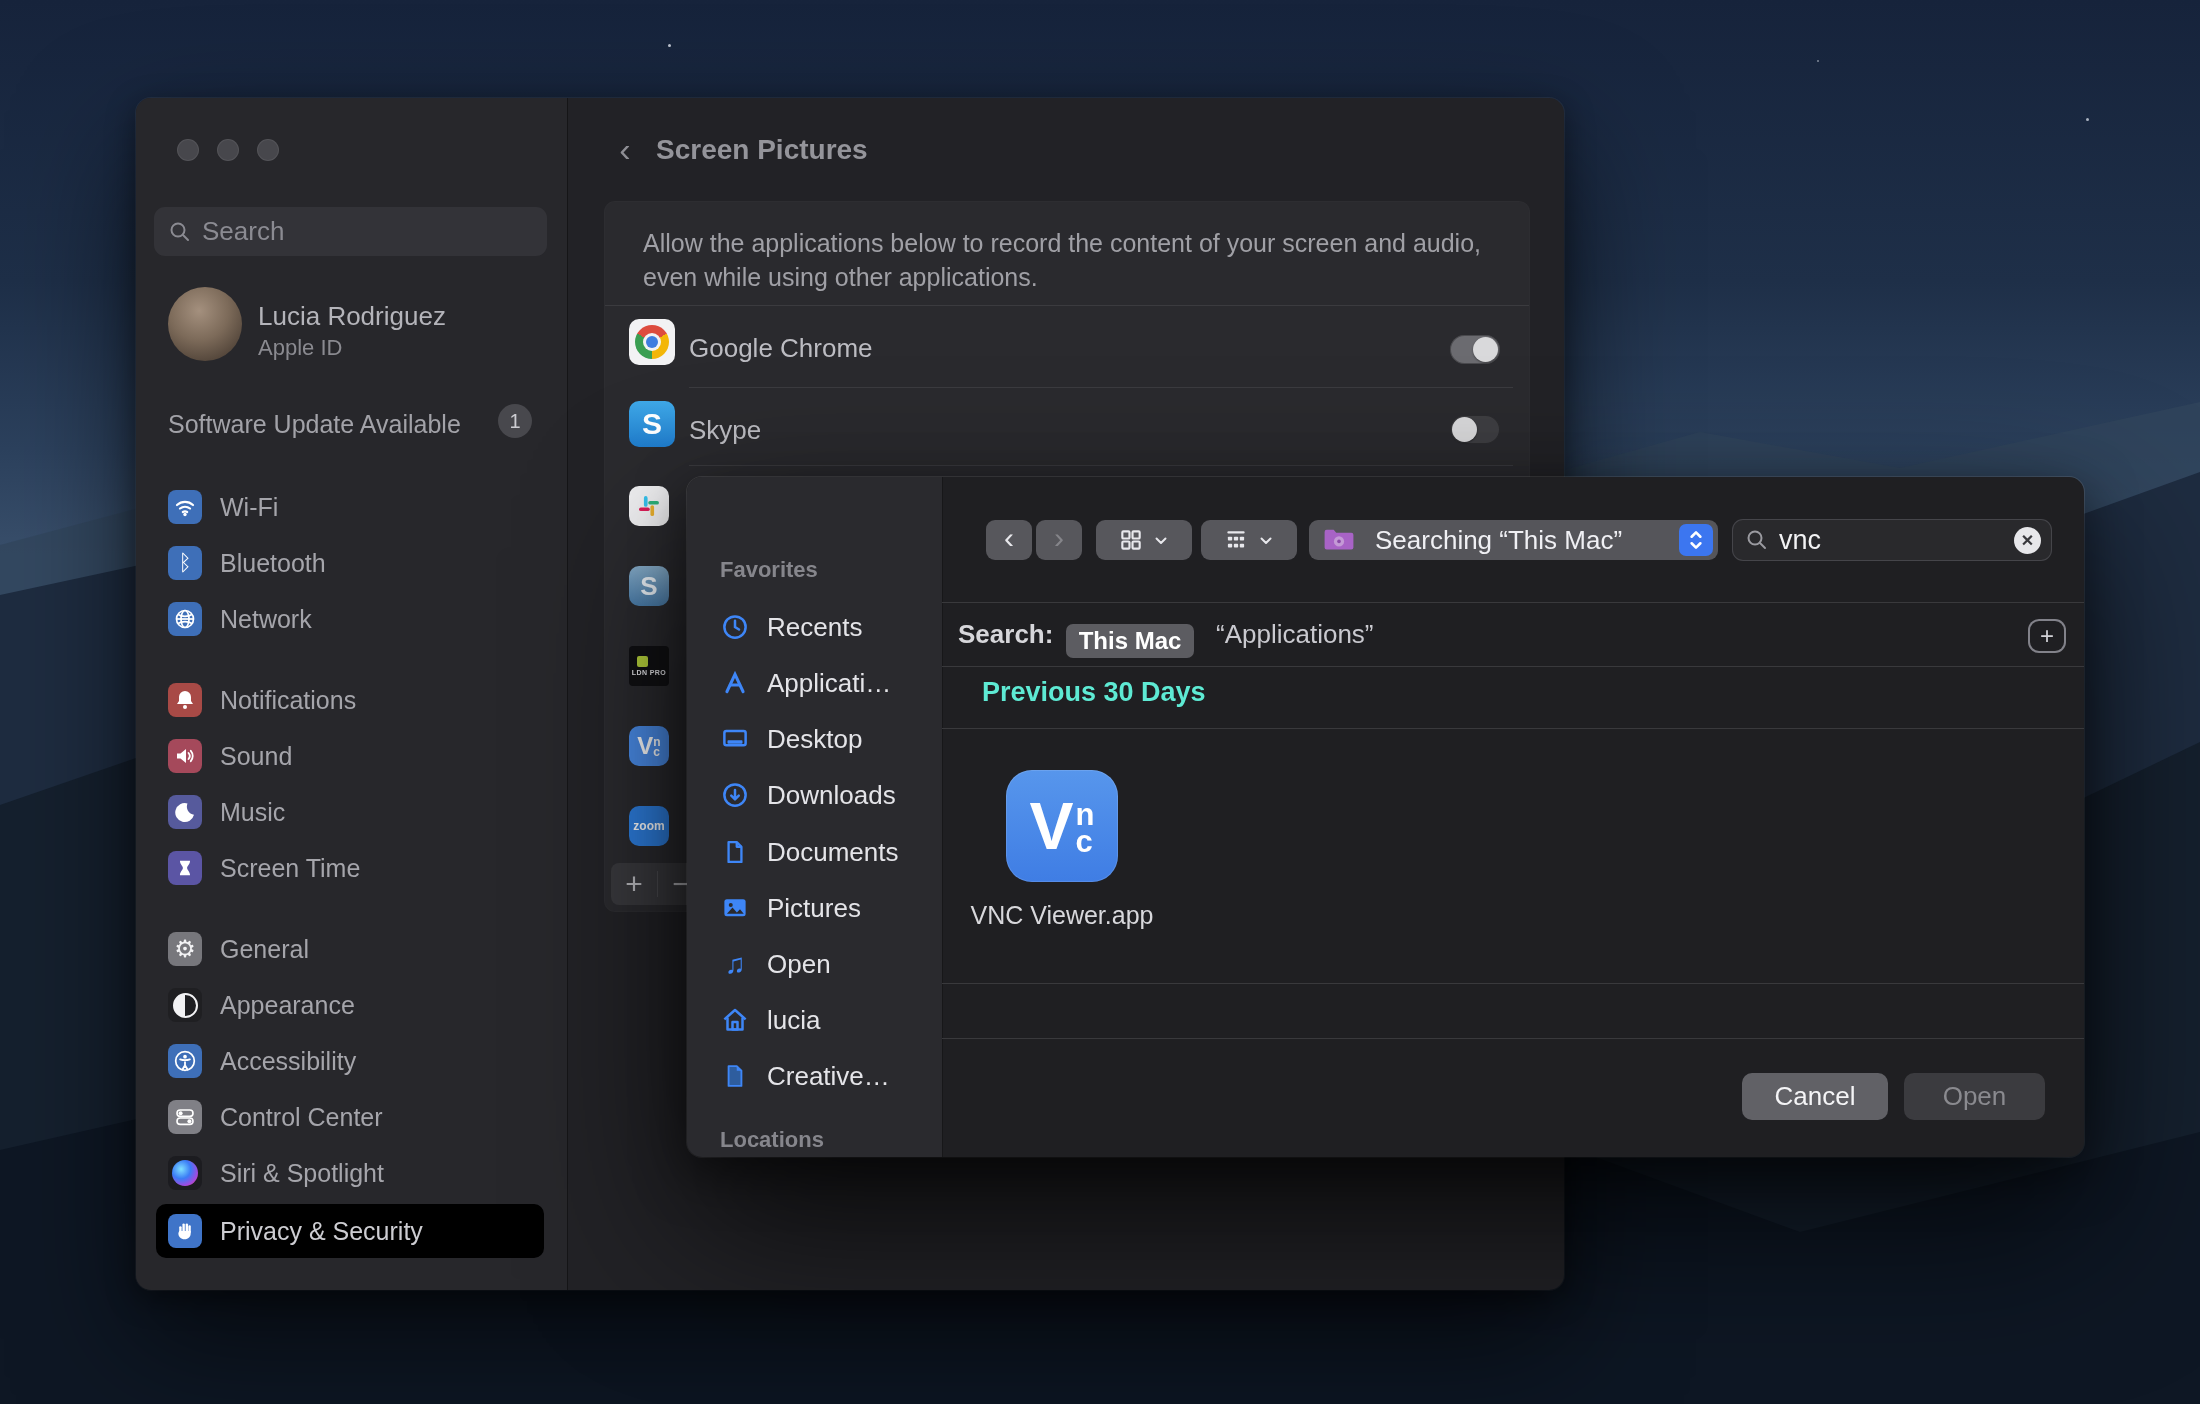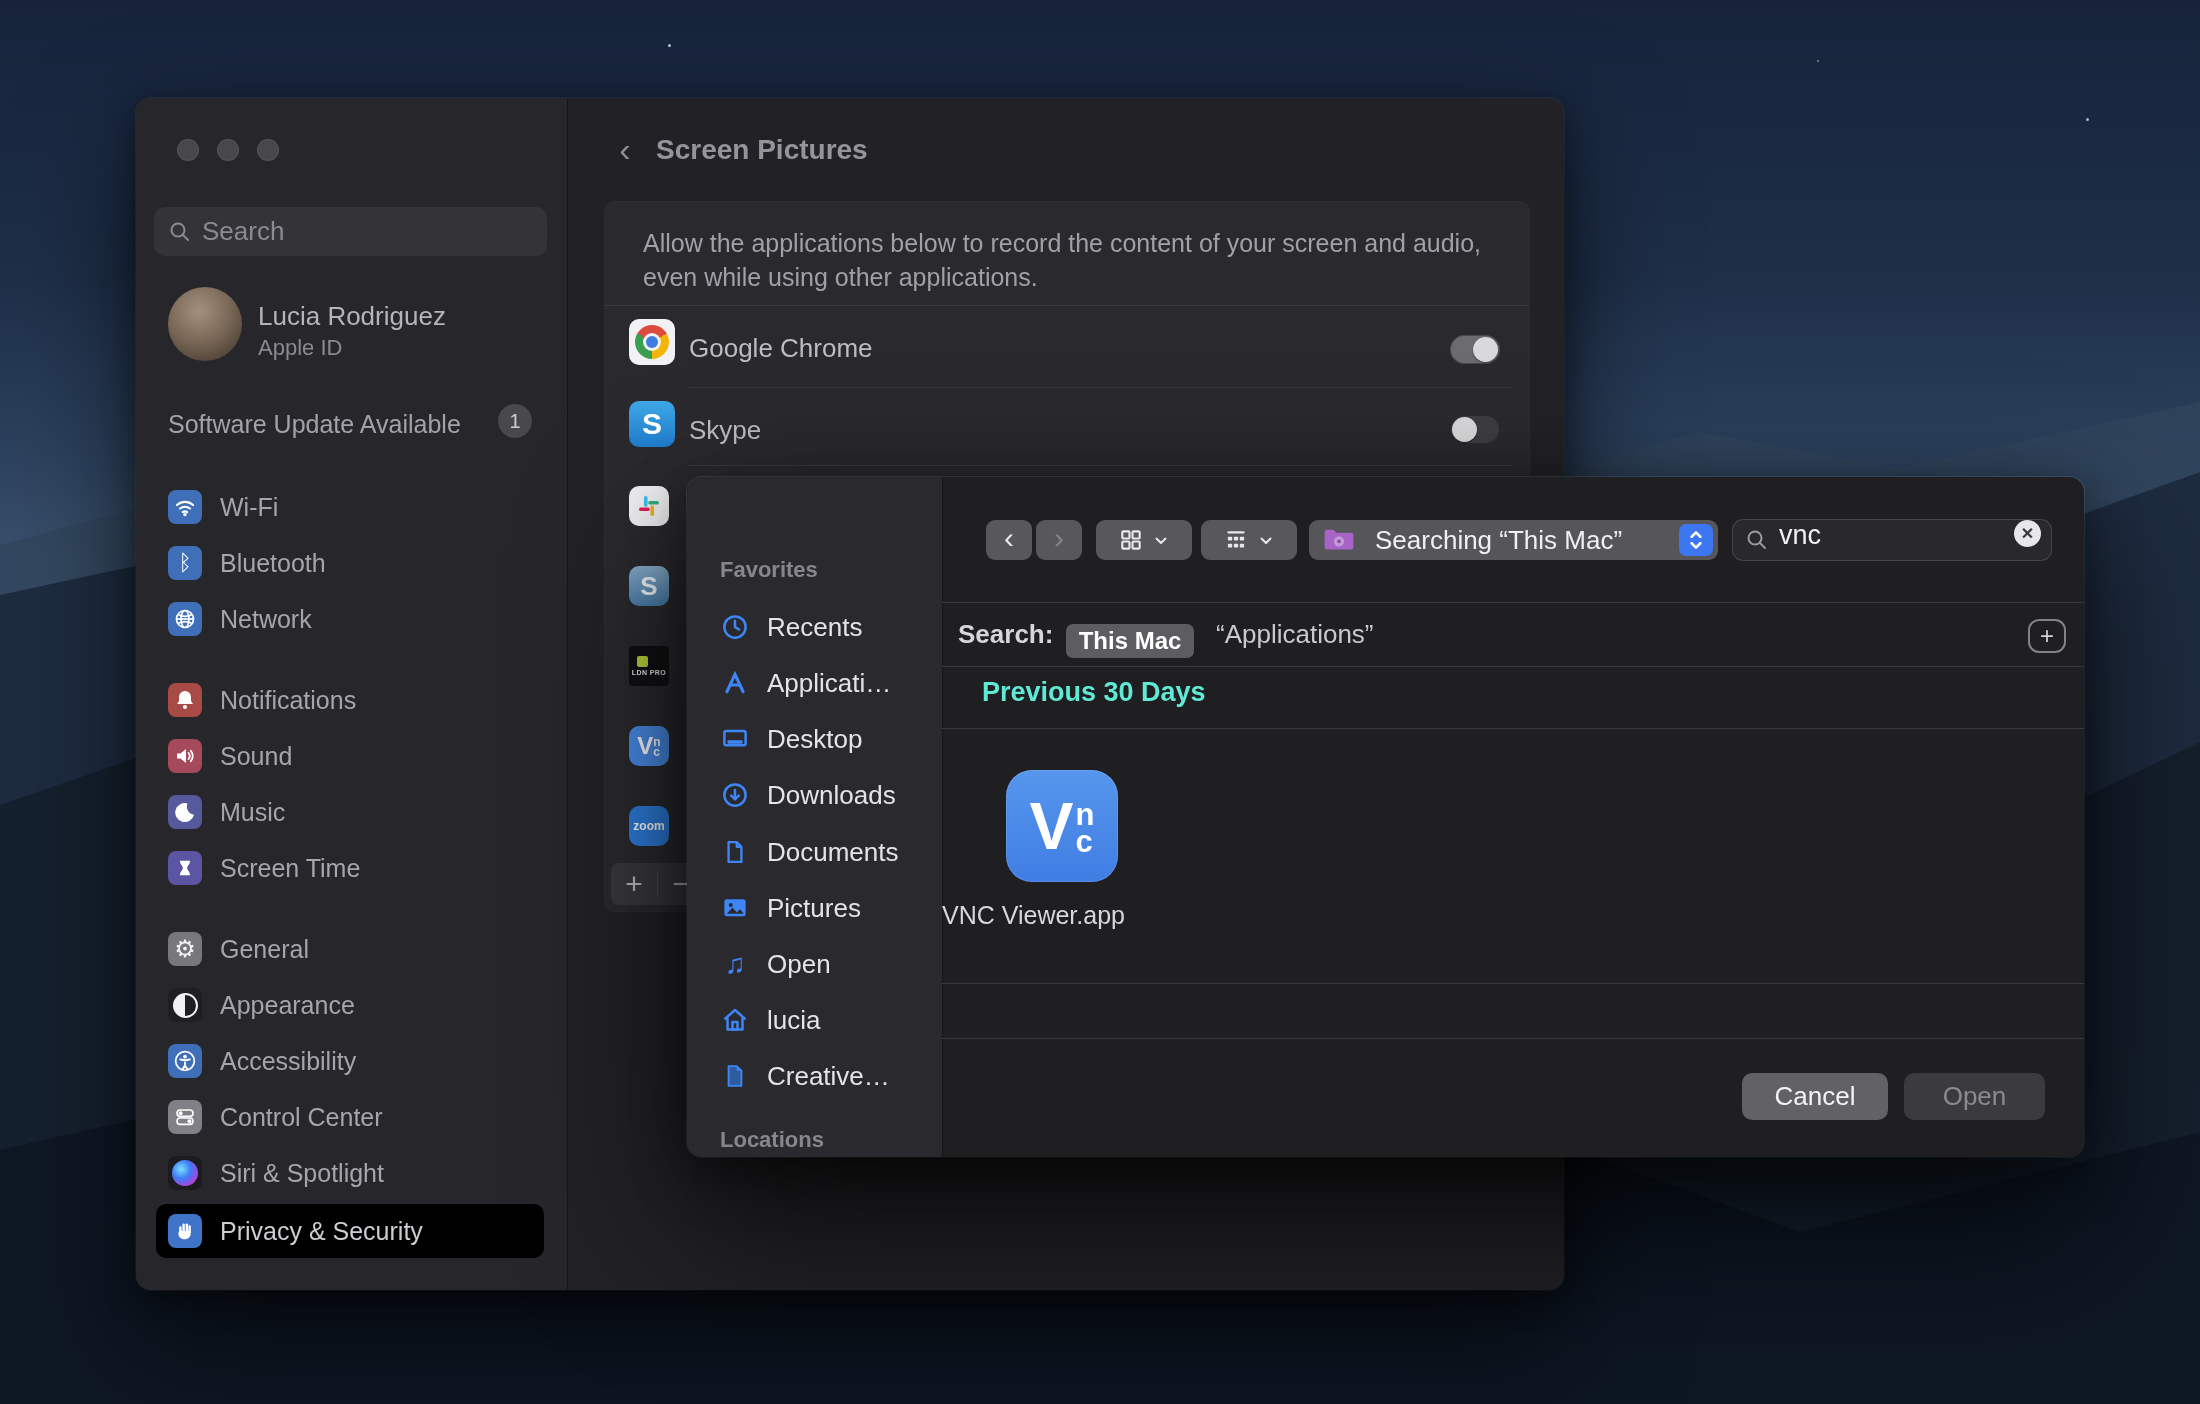--- a/index.html
+++ b/index.html
@@ -63,28 +63,28 @@
   .d-row{left:14px;width:228px;height:44px;display:flex;align-items:center;gap:16px;border-radius:8px}
   .d-row .d-ic{width:32px;margin-left:18px;flex:0 0 auto;display:flex;justify-content:center}
   .d-row .d-label{font-size:26px;color:#e4e4e8;white-space:nowrap}
   .d-div{position:absolute;left:255px;width:1142px;height:1px;background:#39393c}
   .tb-btn{position:absolute;height:40px;border-radius:9px;background:#57575c;display:flex;align-items:center;justify-content:center;gap:8px}
   .tb-chev{font-size:30px;line-height:1;color:#e8e8ec;margin-top:-4px}
   .dim{color:#85858a}
   #scope-dd{left:622px;top:43px;width:409px;border-radius:9px;background:#55555a;justify-content:flex-start;padding-left:14px;box-sizing:border-box}
   #scope-dd .lbl{font-size:26px;color:#f0f0f4;margin-left:12px}
   .stepper{position:absolute;right:5px;top:4px;width:34px;height:32px;border-radius:7px;background:#3c76f0}
-  #d-search{left:1046px;top:43px;width:318px;height:40px;border-radius:10px;background:#29292c;box-shadow:0 0 0 1px #45454a;display:flex;box-sizing:border-box;padding:0 10px 0 12px}
+  #d-search{left:1046px;top:43px;width:318px;height:40px;border-radius:10px;background:#29292c;box-shadow:0 0 0 1px #45454a;display:flex;align-items:center;box-sizing:border-box;padding:0 10px 0 12px}
   #d-search .q{font-size:27px;color:#f2f2f4;margin-left:10px;flex:1}
   .clear-btn{width:27px;height:27px;border-radius:50%;background:#e7e7ea;color:#39393d;font-size:16px;font-weight:700}
   .pill{position:absolute;border-radius:7px;background:#5c5c61;color:#fff;font-size:24px;font-weight:700;display:flex;align-items:center;justify-content:center}
   .add-btn{position:absolute;width:34px;height:30px;border-radius:9px;box-shadow:0 0 0 2px #82828a;color:#d2d2d7;font-size:24px}
   .section-h{font-size:27px;font-weight:600;color:#5eead4}
   #vnc-big{left:319px;top:293px;width:112px;height:112px;border-radius:26px;background:linear-gradient(180deg,#5796ec,#3f7de4);box-shadow:inset 0 0 0 1px rgba(255,255,255,.12)}
-  .result-name{font-size:25px;color:#d8d8dc;text-align:left}
+  .result-name{font-size:25px;color:#d8d8dc;text-align:center}
   .dlg-btn{position:absolute;height:47px;border-radius:10px;font-size:26px;display:flex;align-items:center;justify-content:center}
   #btn-cancel{left:1055px;top:596px;width:146px;background:#616166;color:#f4f4f6}
   #btn-open{left:1217px;top:596px;width:141px;background:#3b3b3f;color:#8a8a8f}
   .half-circle{width:21px;height:21px;border-radius:50%;border:2px solid #f2f2f4;background:linear-gradient(90deg,#f2f2f4 0 50%,transparent 50%)}
   .siri-orb{width:26px;height:26px;border-radius:50%;background:radial-gradient(circle at 35% 35%,#7fe0ff,#3b7cf6 40%,#a04ae0 70%,#e8447a 95%)}
 </style>
 </head>
 <body>
 
 <div class="abs" id="wallpaper">

